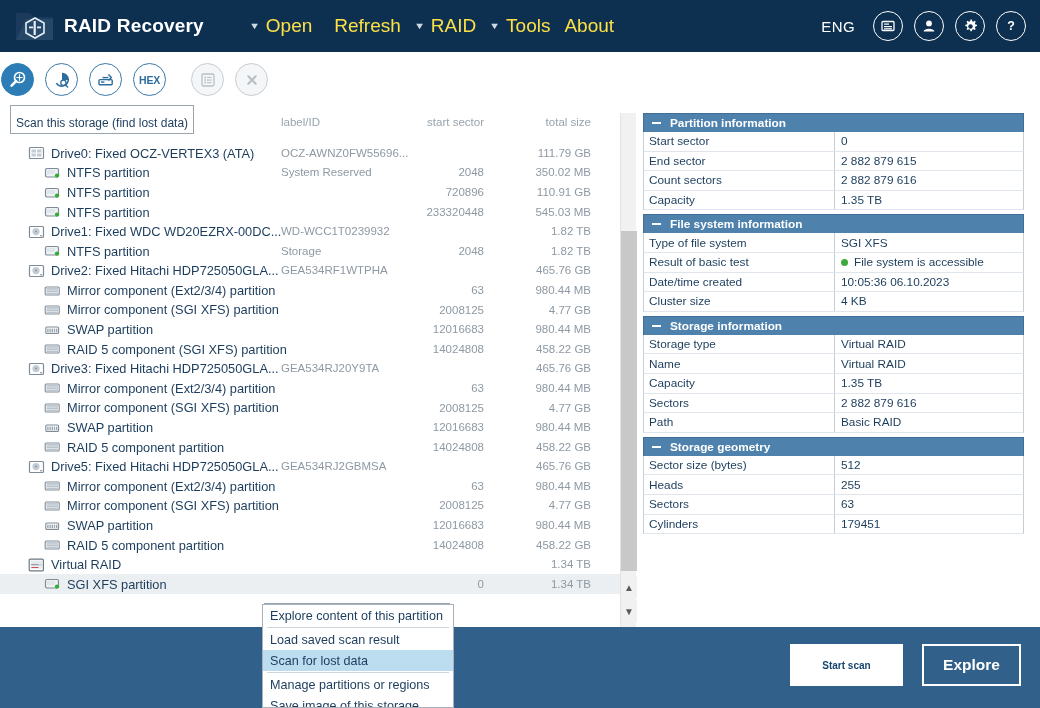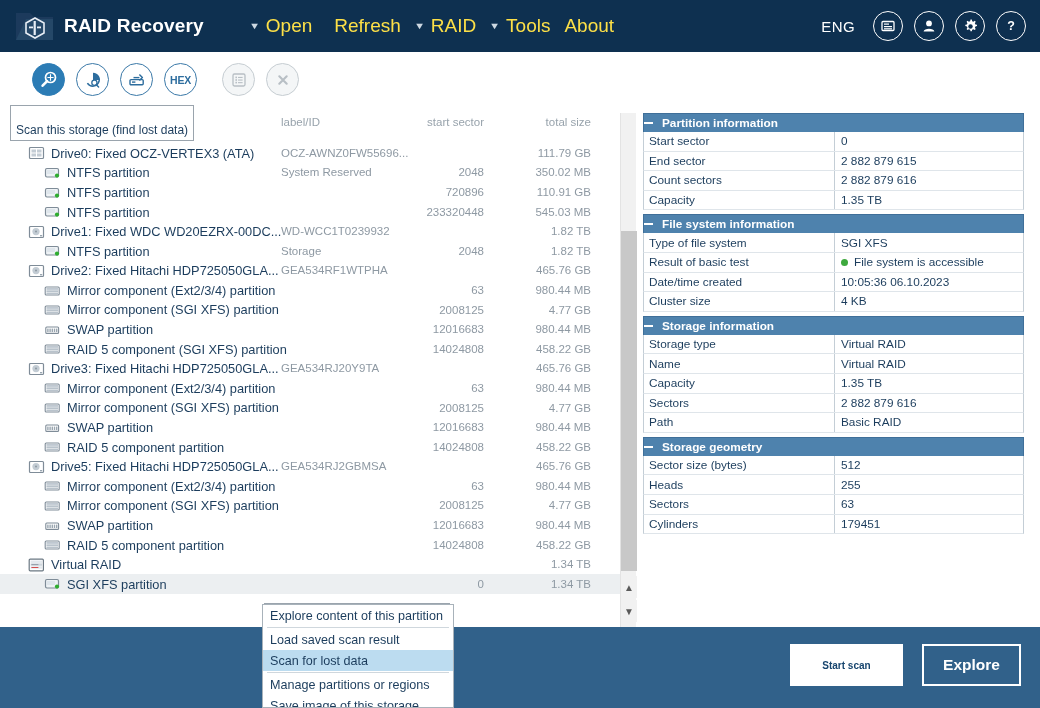--- a/index.html
+++ b/index.html
@@ -39,38 +39,38 @@
     width:30px; height:30px; border-radius:50%; border:1.6px solid #ffffff;
     display:flex; align-items:center; justify-content:center;
     margin-right:11px; color:#ffffff;
   }
   .circ-btn:last-child { margin-right:4px; }
 
   
   .toolbar {
     position:absolute; left:0; top:52px; width:920px; height:56px;
     background:#ffffff; border-bottom:1px solid #ffffff;
-    display:flex; align-items:center; padding-left:32px;
+    display:flex; align-items:center; padding-left:1px;
   }
   .tb-btn {
     width:33px; height:33px; border-radius:50%;
     border:1.4px solid #3b79a8; background:#ffffff;
     display:flex; align-items:center; justify-content:center;
     margin-right:11px; color:#2d6d9e; position:relative;
   }
   .tb-btn.active { background:#2c7cb5; border-color:#2c7cb5; color:#ffffff; }
   .tb-btn.disabled { border-color:#c6cdd2; color:#b8bfc5; background:#f4f6f7; }
   .tb-gap { margin-left:14px; }
   .hex-label { font-size:10.5px; font-weight:bold; letter-spacing:-.2px; }
 
   
   .tooltip-tb {
     position:absolute; left:10px; top:105px;
     background:#ffffff; border:1px solid #9aa4ad;
-    padding:17px 5px 3px 5px; font-size:12px; color:#1b3c5c;
+    padding:10px 5px 3px 5px; font-size:12px; color:#1b3c5c;
     white-space:nowrap; z-index:40;
   }
 
   
   .tree-pane {
     position:absolute; left:0; top:108px; width:636px; height:519px;
     background:#ffffff; overflow:hidden;
   }
   .tree-head {
     position:relative; height:28px; display:flex; align-items:center;
@@ -113,21 +113,21 @@
   }
   .sbtn.up { top:463px; } .sbtn.dn { top:487px; }
 
   
   .props {
     position:absolute; left:643px; top:113px; width:381px;
   }
   .sect-head {
     height:19px; background:#4e82ad; color:#ffffff;
     font-size:11.8px; font-weight:bold; display:flex; align-items:center;
-    border:1px solid #3f6f99; border-bottom:none;
+    padding-left:8px; border:1px solid #3f6f99; border-bottom:none;
   }
   .minus {
     display:inline-block; width:9px; height:2px; background:#ffffff;
     margin-right:9px; vertical-align:middle;
   }
   .prow {
     display:flex; height:19.6px; font-size:11.8px; color:#1b3c5c;
     border-left:1px solid #c4ced6; border-right:1px solid #c4ced6;
     border-bottom:1px solid #dfe5ea; background:#ffffff;
   }

